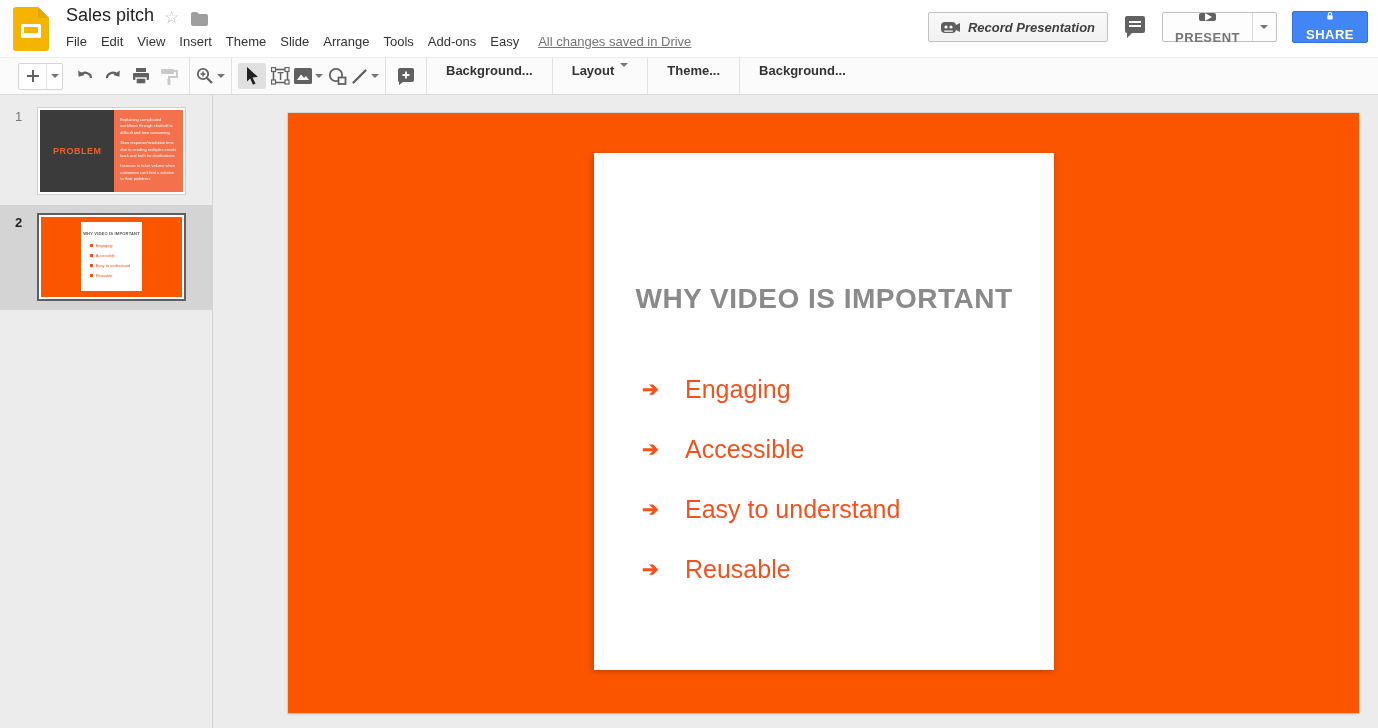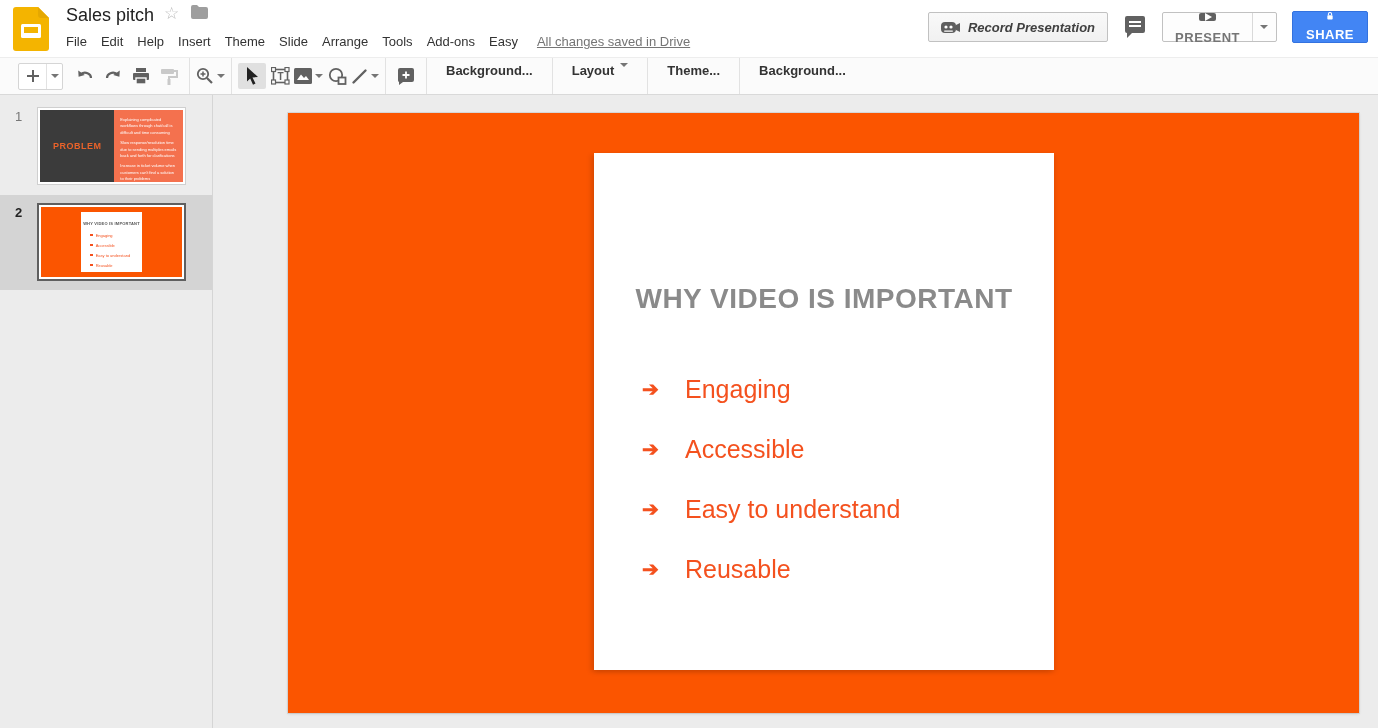--- a/index.html
+++ b/index.html
@@ -3,21 +3,21 @@
 <meta charset="utf-8">
 <style>
   * { margin:0; padding:0; box-sizing:border-box; }
   html,body { width:1378px; height:728px; overflow:hidden;
     font-family:"Liberation Sans", sans-serif; background:#ececec; }
 
   
   .topbar { position:relative; height:57px; background:#ffffff; }
   .logo { position:absolute; left:13px; top:7px; width:36px; height:44px; }
   .title-block { position:absolute; left:66px; top:5px; }
-  .doc-title-row { display:flex; align-items:flex-start; gap:10px; }
+  .doc-title-row { display:flex; align-items:flex-end; gap:10px; }
   .doc-title { font-size:18px; color:#212121; }
   .star { color:#bdbdbd; font-size:17px; line-height:1; cursor:pointer; }
   .folder-ic { margin-left:2px; }
   .menu-row { display:flex; margin-top:5px; margin-left:-7px; }
   .menu-item { font-size:13px; color:#333; padding:3px 7px; cursor:pointer; border-radius:2px; }
   .save-status { font-size:13px; color:#757575; text-decoration:underline; margin-left:12px; padding:3px 0; cursor:pointer; }
 
   .top-actions { position:absolute; right:10px; top:11px; display:flex; align-items:center; gap:15px; }
   .record-btn { display:flex; align-items:center; gap:8px; height:30px; padding:0 12px;
     background:linear-gradient(#f9f9f9,#f1f1f1); border:1px solid #c1c1c1; border-radius:2px;
@@ -54,21 +54,21 @@
 
   
   .content { display:flex; height:633px; }
 
   
   .filmstrip { width:213px; background:#ececec; border-right:1px solid #d5d5d5; padding-top:8px; flex-shrink:0; }
   .strip-row { display:flex; padding:4px 0 10px 0; cursor:pointer; }
   .strip-row.selected { background:#d4d4d4; padding:8px 0 9px 0; }
   .strip-num { width:37px; text-align:center; font-size:13px; color:#777; padding-top:2px; }
   .strip-row.selected .strip-num { color:#222; font-weight:bold; }
-  .thumb-frame { width:149px; height:78px; background:#fff; border:1px solid #cfcfcf; padding:2px; }
+  .thumb-frame { width:149px; height:88px; background:#fff; border:1px solid #cfcfcf; padding:2px; }
   .thumb-frame.selected-frame { border:2px solid #5f5f5f; padding:2px; }
   .thumb1 { display:flex; width:100%; height:100%; }
   .thumb1-left { width:52%; background:#3b3b3b; display:flex; align-items:center; justify-content:center; }
   .thumb1-title { color:#e8622a; font-weight:bold; font-size:9px; letter-spacing:.5px; }
   .thumb1-right { width:48%; background:#f4714e; padding:7px 6px; }
   .thumb1-para { color:#fff; font-size:4px; line-height:1.6; margin-bottom:4px; }
   .thumb2 { position:relative; width:100%; height:100%; background:#fb5500; }
   .thumb2-card { position:absolute; left:28.5%; top:6.5%; width:43%; height:86%; background:#fff; padding-top:9px; }
   .thumb2-title { text-align:center; font-size:4px; font-weight:bold; color:#555; letter-spacing:.2px; }
   .thumb2-list { margin-top:7px; margin-left:9px; }
@@ -109,21 +109,21 @@
       <span class="star">☆</span>
       <span class="folder-ic">
         <svg width="17" height="14" viewBox="0 0 17 14">
             <path d="M0 2 a2 2 0 0 1 2-2 H6 l2 2 h7 a2 2 0 0 1 2 2 v8 a2 2 0 0 1 -2 2 H2 a2 2 0 0 1 -2-2 Z" fill="#9e9e9e"></path>
           </svg>
       </span>
     </div>
     <div class="menu-row">
       <span class="menu-item">File</span>
       <span class="menu-item">Edit</span>
-      <span class="menu-item">Help</span>
+      <span class="menu-item">View</span>
       <span class="menu-item">Insert</span>
       <span class="menu-item">Theme</span>
       <span class="menu-item">Slide</span>
       <span class="menu-item">Arrange</span>
       <span class="menu-item">Tools</span>
       <span class="menu-item">Add-ons</span>
       <span class="menu-item">Easy</span>
       <span class="save-status">All changes saved in Drive</span>
     </div>
   </div>

